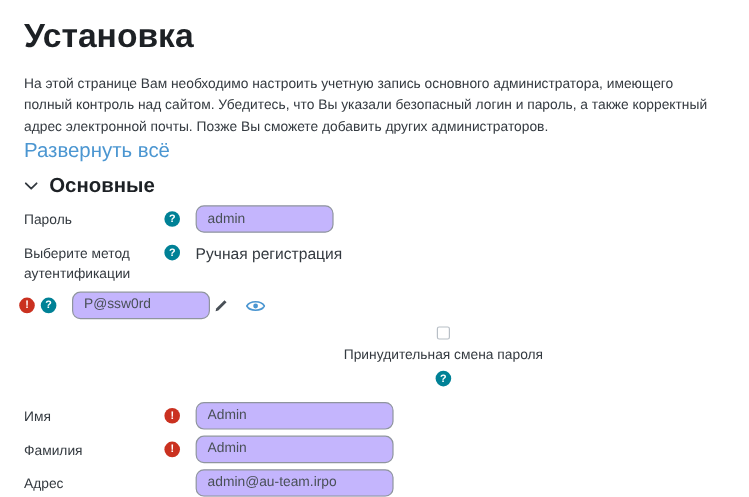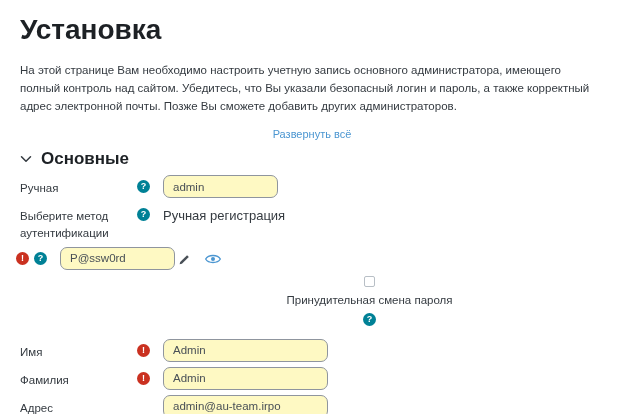--- a/index.html
+++ b/index.html
@@ -15,21 +15,21 @@
   
   .page-title {
     margin:12px 0 0 0;
     font-size:28px; line-height:1.25; font-weight:bold; color:#1d2125;
   }
   .intro {
     margin-top:15px;
     font-size:11.5px; line-height:1.55; color:#343a40;
     max-width:586px;
   }
-  .expand-row { margin-top:13px; text-align:center; font-size:11px; }
+  .expand-row { margin-top:1px; text-align:left; font-size:17px; }
   .link { color:#4b96d1; text-decoration:none; cursor:pointer; }
 
   
   .section-header {
     margin-top:9px;
     display:flex; align-items:center; gap:9px;
   }
   .section-title { font-size:17px; font-weight:bold; color:#1d2125; }
   .chev { width:12px; height:12px; display:inline-flex; color:#343a40; cursor:pointer; }
 
@@ -51,21 +51,21 @@
     cursor:pointer; flex-shrink:0; line-height:1;
   }
   .cicon.help { background:#008196; }
   .cicon.req  { background:#ca3120; }
 
   .tinput {
     height:23px; padding:3px 9px;
     font-size:11.5px; color:#495057;
     font-family:"Liberation Sans", sans-serif;
     border:1px solid #8f959e; border-radius:7px;
-    background:#fef9c3; outline:none;
+    background:#c4b5fd; outline:none;
   }
   .w-narrow { width:115px; }
   .w-wide   { width:165px; }
 
   .static-val { padding-top:5px; font-size:13px; color:#343a40; }
 
   .hint {
     margin-left:143px; margin-top:3px; margin-bottom:8px;
     max-width:457px;
     font-size:11.5px; line-height:1.5; color:#343a40;
@@ -106,21 +106,21 @@
       <svg viewBox="0 0 16 16" width="12" height="12">
           <path d="M2 5 l6 6 l6-6" fill="none" stroke="currentColor" stroke-width="2" stroke-linecap="round" stroke-linejoin="round"></path>
         </svg>
     </span>
     <span class="section-title">Основные</span>
   </div>
 
   <div class="form">
 
     <div class="frow">
-      <div class="flabel">Ручная</div>
+      <div class="flabel">Пароль</div>
       <div class="ficons">
         <span class="cicon help">?</span>
       </div>
       <input class="tinput w-narrow" type="text" value="admin" style="">
     </div>
 
     <div class="frow">
       <div class="flabel">Выберите метод аутентификации</div>
       <div class="ficons">
         <span class="cicon help">?</span>

